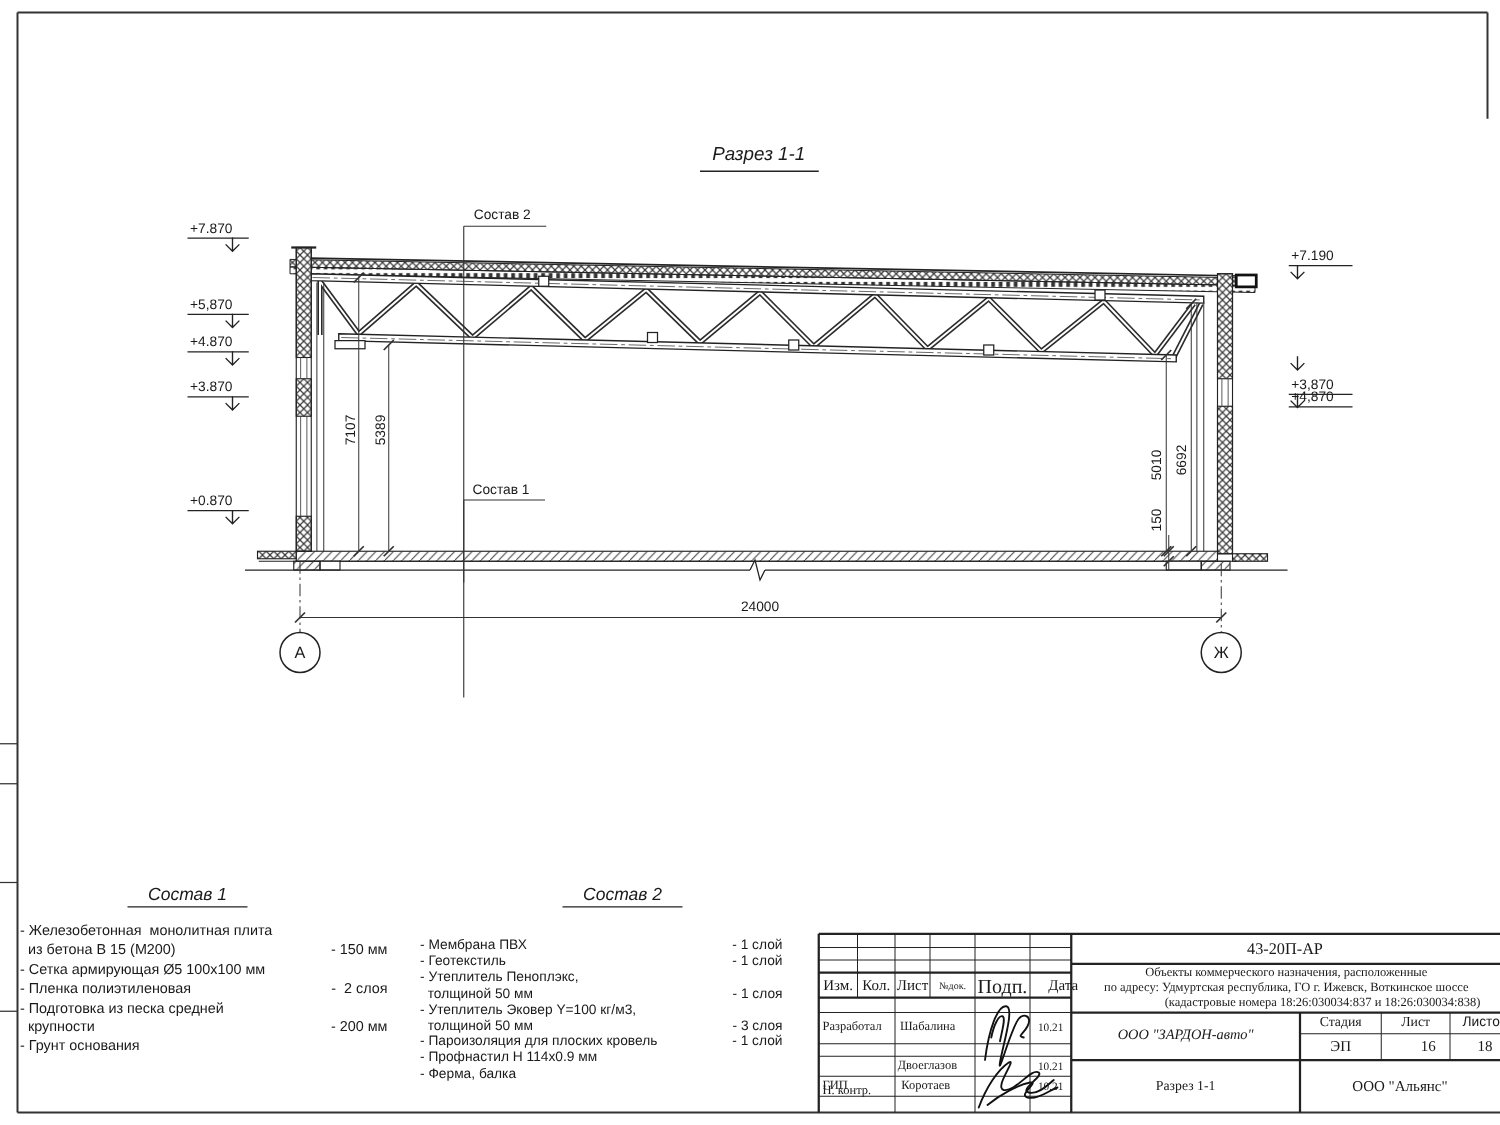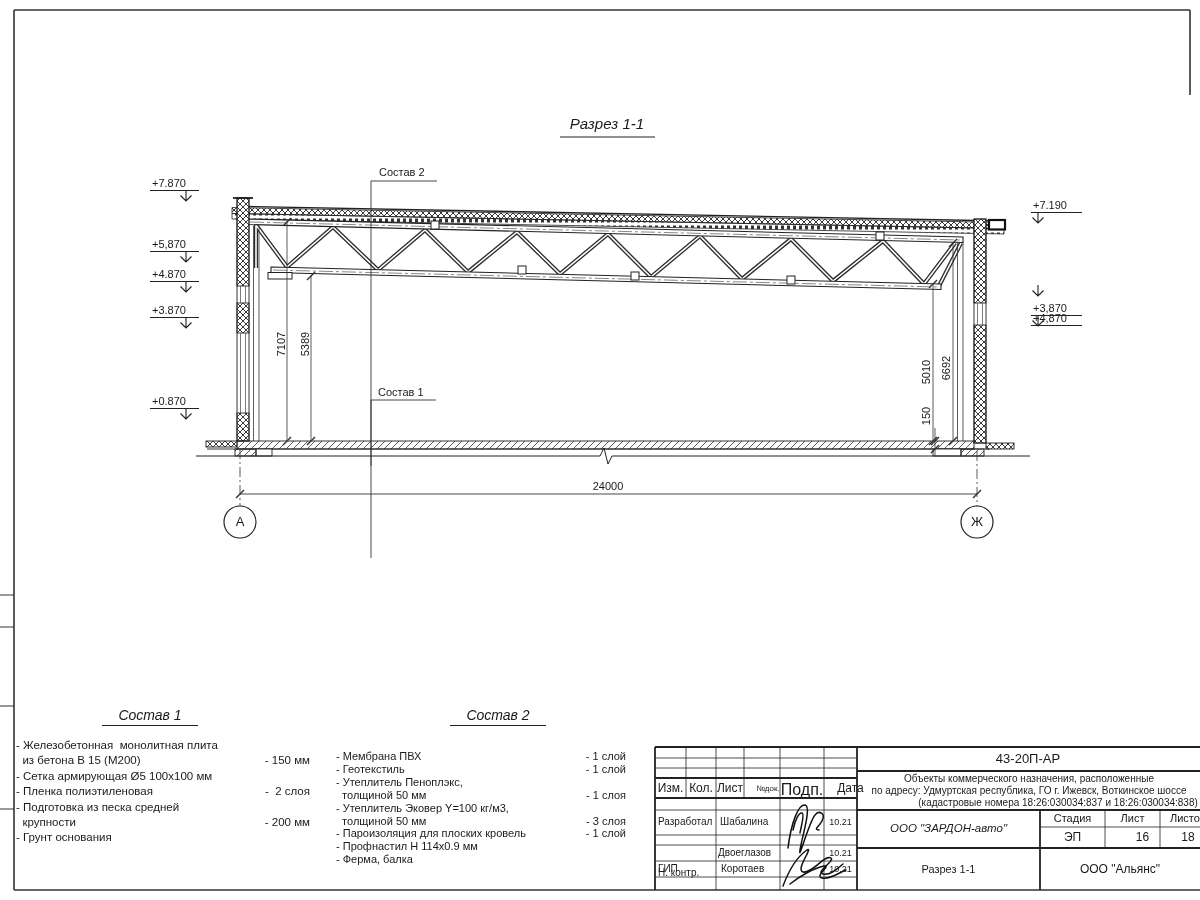--- a/index.html
+++ b/index.html
@@ -10,21 +10,21 @@
   .ctr{text-align:center;}
   .elev{font-size:11px;border-bottom:1.2px solid #222;height:13px;line-height:13px;padding-left:2px;}
   .dimv{font-size:11px;transform:rotate(-90deg);transform-origin:center center;text-align:center;}
   .axis-letter{font-size:13px;width:32px;text-align:center;}
   .legend-head{font-size:14px;font-style:italic;border-bottom:1px solid #222;padding:0 4px 2px 4px;text-align:center;}
   .legend{position:absolute;font-size:11.5px;line-height:15.4px;}
   .legend.l2{font-size:11px;line-height:12.9px;}
   .lrow{display:flex;justify-content:flex-end;}
   .lrow .t{flex:1 1 auto;white-space:pre;}
   .lrow .v{flex:0 0 auto;white-space:pre;}
-  .stamp-cell{position:absolute;overflow:hidden;}
+  .stamp-cell{position:absolute;overflow:hidden;font-family:Liberation Serif, serif;}
   .it{font-style:italic;}
   svg{display:block;}
 </style>
 </head>
 <body>
 
 <div id="app">
 
   <svg class="abs" style="left:0;top:0" width="1200" height="900" viewBox="0 0 1200 900">
     <defs>
@@ -355,21 +355,21 @@
 
   <div class="stamp-cell ctr" style="left:860px;top:751px;width:336px;font-size:13px;">43-20П-АР</div>
 
   <div class="stamp-cell ctr" style="left:858px;top:773px;width:342px;font-size:10px;">Объекты коммерческого назначения, расположенные</div>
   <div class="stamp-cell ctr" style="left:858px;top:785px;width:342px;font-size:10px;">по адресу: Удмуртская республика, ГО г. Ижевск, Воткинское шоссе</div>
   <div class="stamp-cell ctr" style="left:858px;top:797px;width:400px;font-size:10px;">(кадастровые номера 18:26:030034:837 и 18:26:030034:838)</div>
 
   <div class="stamp-cell ctr" style="left:655px;top:781px;width:31px;font-size:12px;">Изм.</div>
   <div class="stamp-cell ctr" style="left:686px;top:781px;width:30px;font-size:12px;">Кол.</div>
   <div class="stamp-cell ctr" style="left:716px;top:781px;width:28px;font-size:12px;">Лист</div>
-  <div class="stamp-cell ctr" style="left:744px;top:784px;width:48px;font-size:8px;">№док.</div>
+  <div class="stamp-cell ctr" style="left:744px;top:784px;width:36px;font-size:8px;">№док.</div>
   <div class="stamp-cell ctr" style="left:780px;top:781px;width:44px;font-size:16px;">Подп.</div>
   <div class="stamp-cell ctr" style="left:824px;top:781px;width:33px;font-size:12px;padding-left:10px;">Дата</div>
 
   <div class="stamp-cell" style="left:658px;top:816px;width:60px;font-size:10px;">Разработал</div>
   <div class="stamp-cell" style="left:720px;top:816px;width:58px;font-size:10px;">Шабалина</div>
   <div class="stamp-cell ctr" style="left:824px;top:817px;width:33px;font-size:9px;">10.21</div>
 
   <div class="stamp-cell" style="left:658px;top:847px;width:58px;font-size:10px;margin-top:20px;">Н. контр.</div>
   <div class="stamp-cell" style="left:718px;top:847px;width:60px;font-size:10px;">Двоеглазов</div>
   <div class="stamp-cell ctr" style="left:824px;top:848px;width:33px;font-size:9px;">10.21</div>

